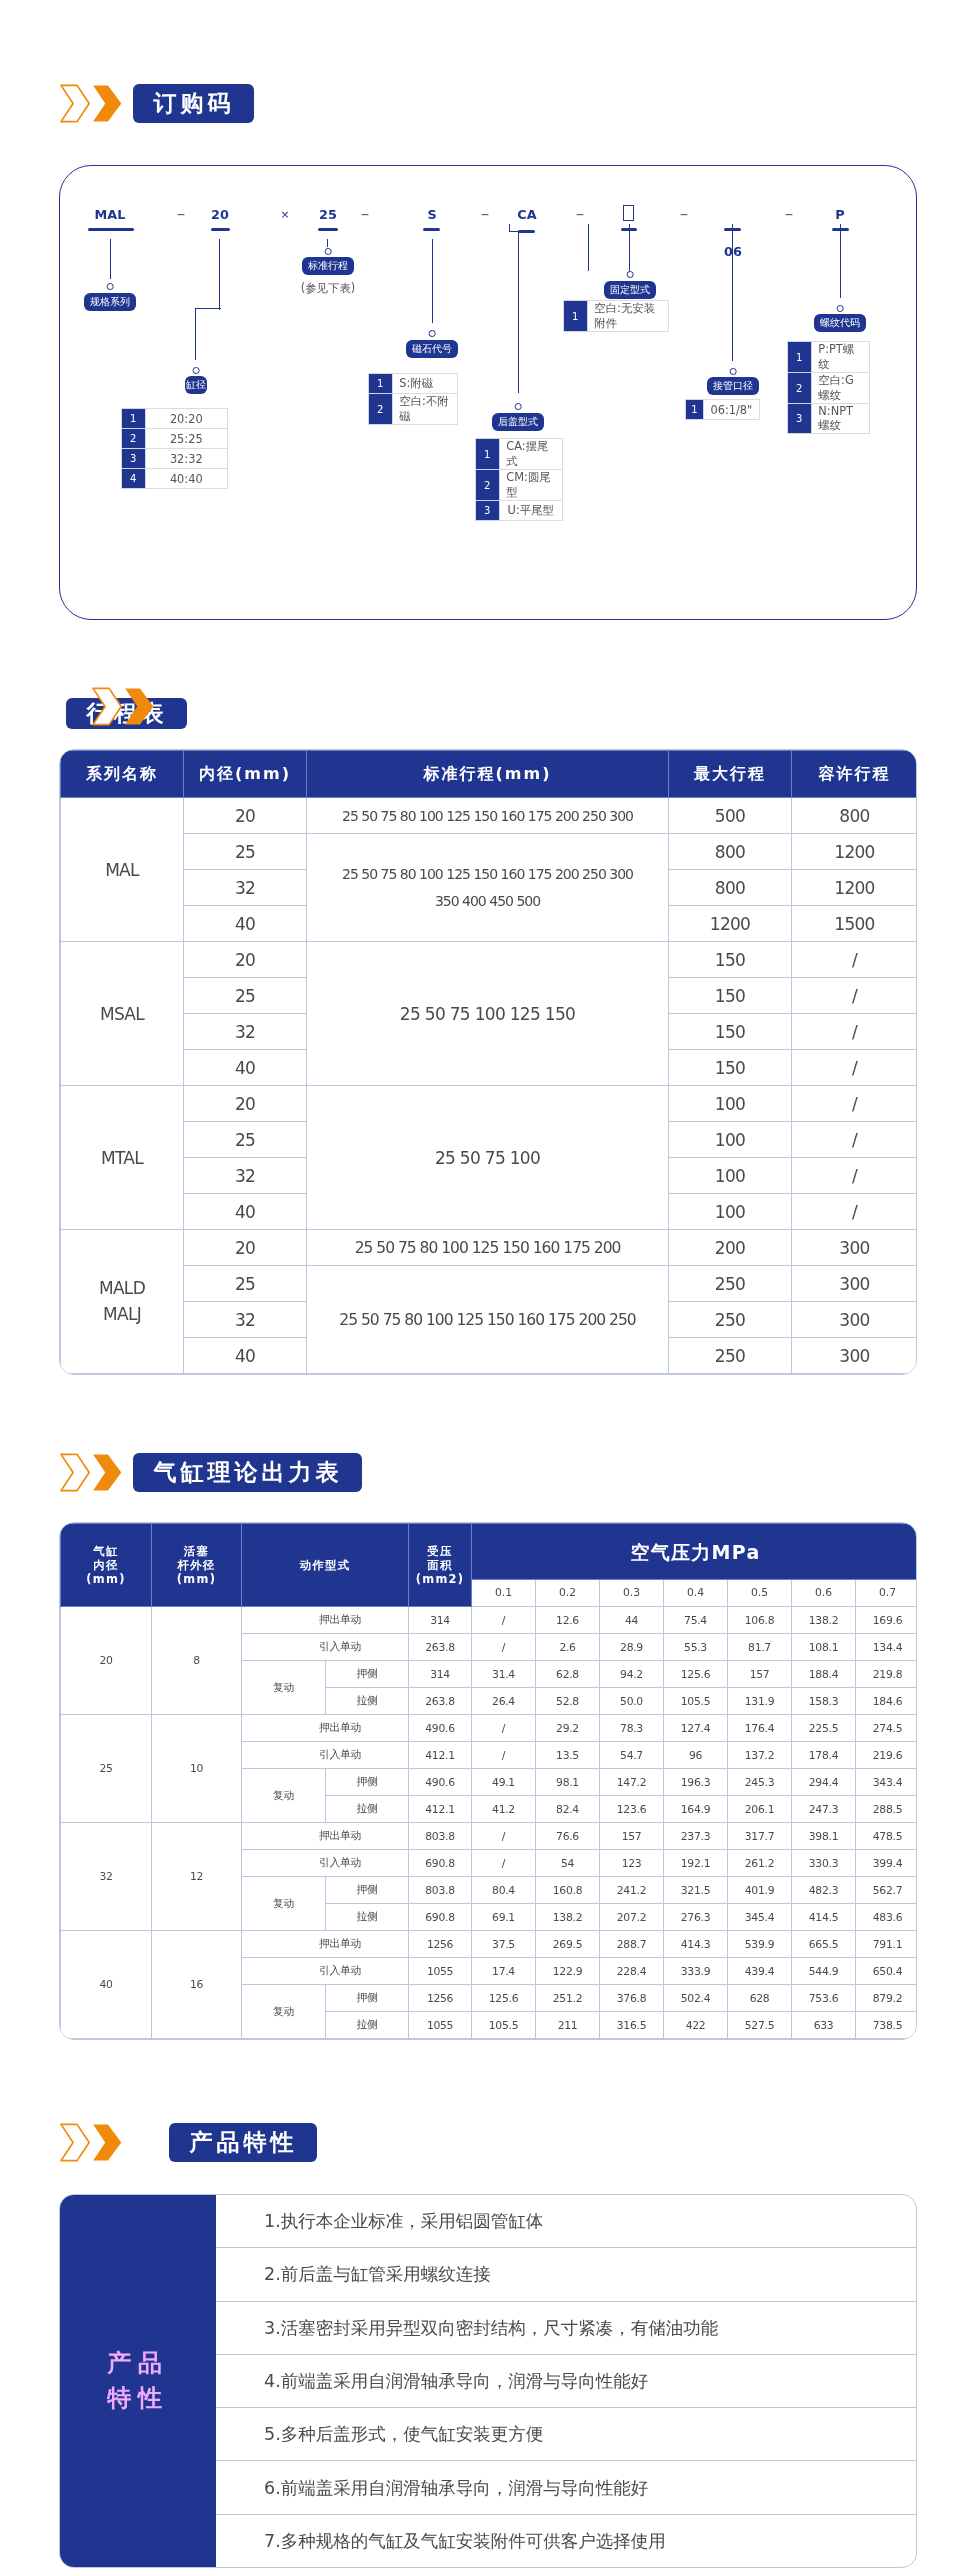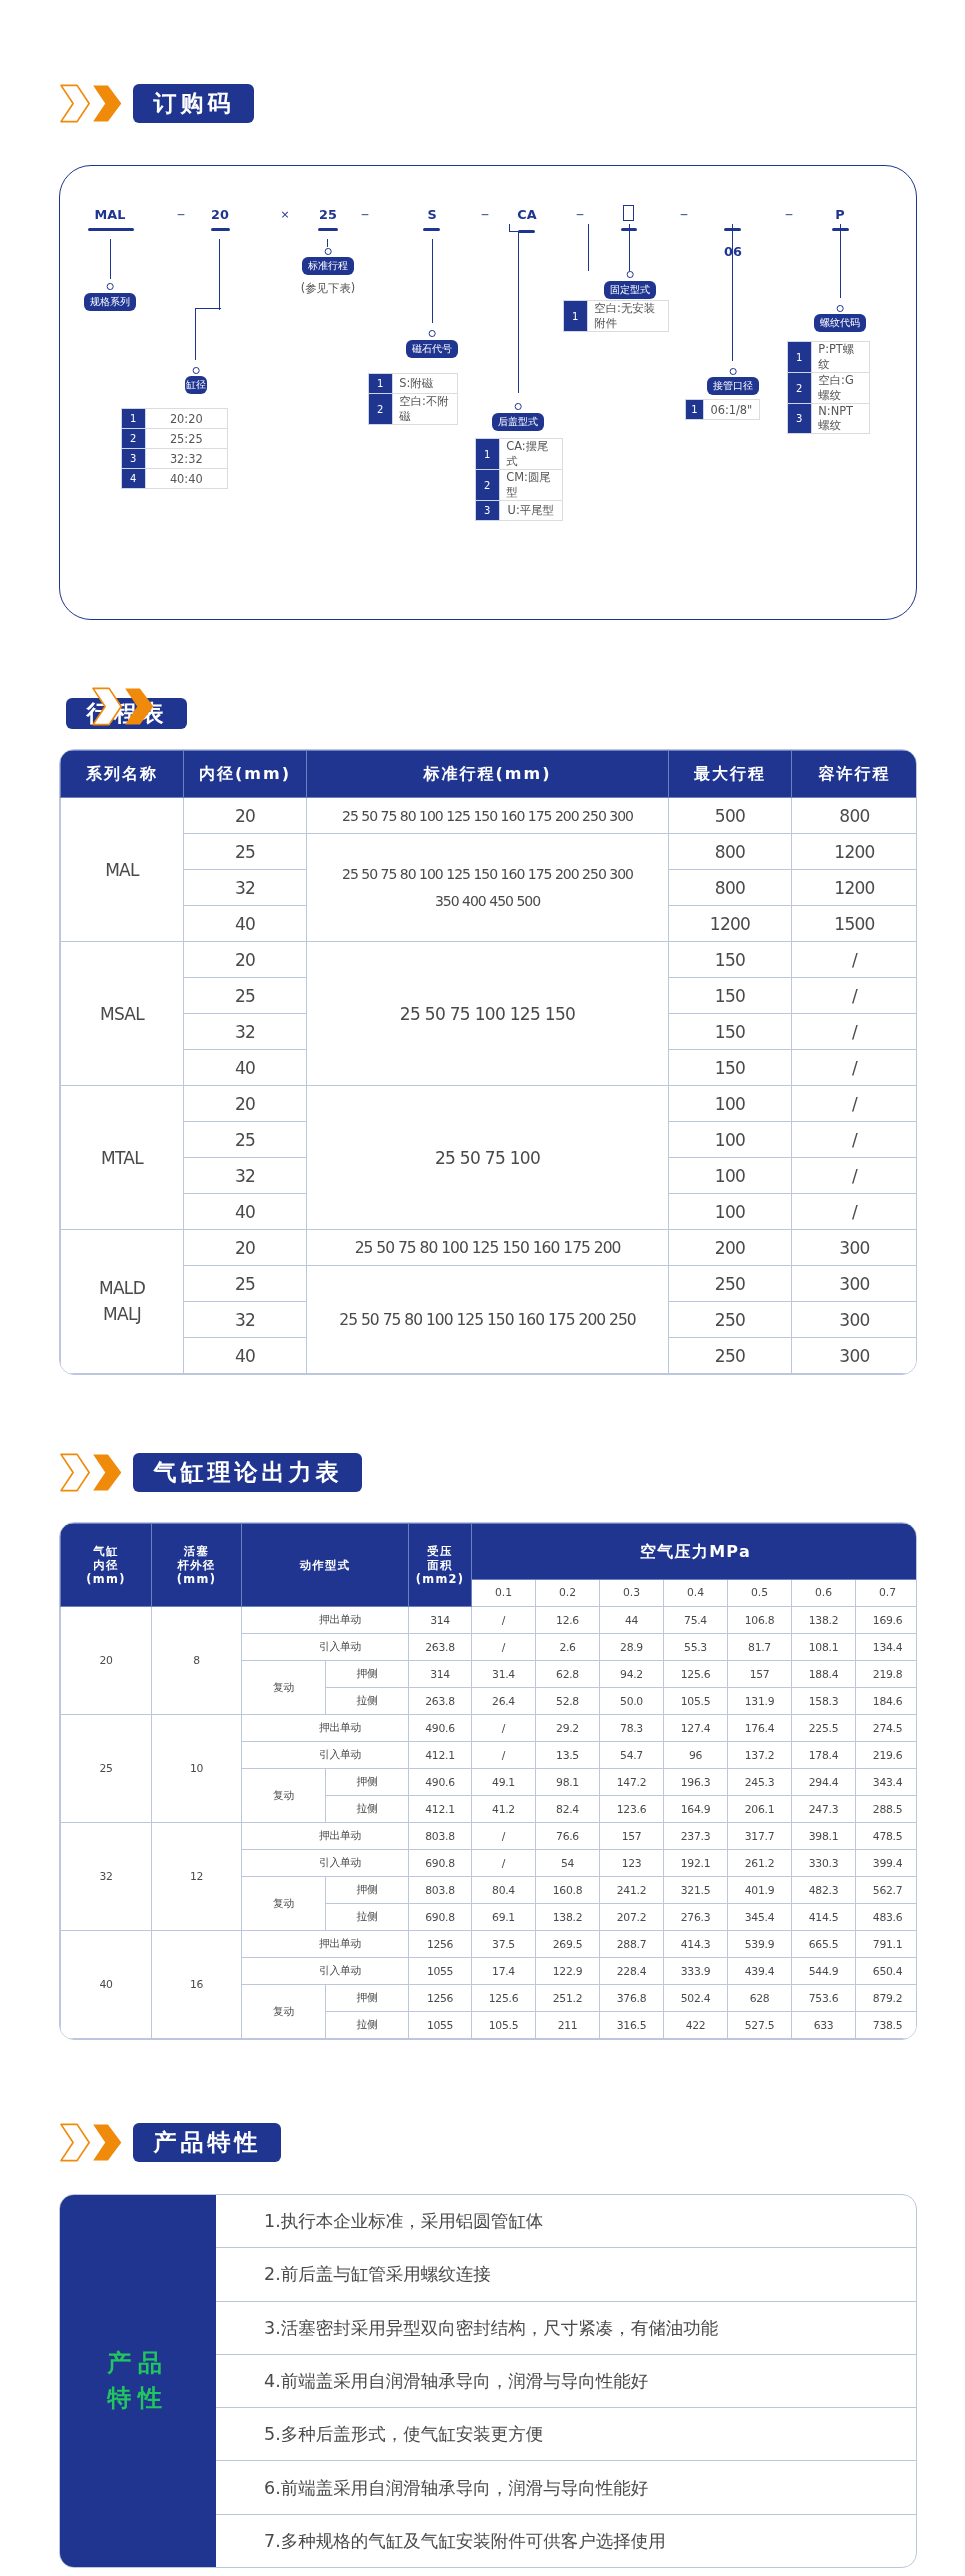--- a/index.html
+++ b/index.html
@@ -31,21 +31,21 @@
   table.grid th { background: #1f3590; color: #fff; font-weight: bold; border: 0.7px solid #6c7fc0; }
   table.grid td { border: 0.7px solid #bcc6dc; text-align: center; color: #4a4a4a; background: #fff; }
   .stroke th { font-size: 16px; height: 47px; letter-spacing: 2px; }
   .stroke td { font-size: 17px; height: 36px; letter-spacing: -0.7px; }
   .force th { font-size: 11.4px; letter-spacing: 1.3px; line-height: 14px; }
   .force td { font-size: 10.8px; height: 27px; letter-spacing: -0.3px; }
   .force th.p { background: #fff; color: #4a4a4a; font-weight: normal; font-size: 10.8px; border-color: #bcc6dc; letter-spacing: 0; }
 
   
   .feat-wrap { position: absolute; left: 59px; top: 2194px; width: 858px; height: 374px; border: 1.3px solid #bcc6dc; border-radius: 15px; overflow: hidden; display: flex; }
-  .feat-side { width: 156px; background: #1f3590; color: #22c55e; font-weight: bold; font-size: 24px; letter-spacing: 6.7px; display: flex; flex-direction: column; justify-content: center; align-items: center; line-height: 35px; }
+  .feat-side { width: 156px; background: #1f3590; color: #f0abfc; font-weight: bold; font-size: 24px; letter-spacing: 6.7px; display: flex; flex-direction: column; justify-content: center; align-items: center; line-height: 35px; }
   .feat-list { flex: 1; display: flex; flex-direction: column; }
   .feat-item { flex: 1; border-bottom: 1.3px solid #bcc6dc; display: flex; align-items: center; padding-left: 48px; font-size: 17.5px; color: #4a4a4a; }
   .feat-item:last-child { border-bottom: none; }
 </style>
 </head>
 <body>
 
 <div class="sec-title" style="top:74px;">
   <div class="chev">
     <svg width="67" height="39" viewBox="0 0 100 58">
@@ -363,21 +363,21 @@
         <th rowspan="2" style="white-space:pre-line;height:73px">气缸
 内径
 (mm)</th>
         <th rowspan="2" style="white-space:pre-line">活塞
 杆外径
 (mm)</th>
         <th rowspan="2" colspan="2">动作型式</th>
         <th rowspan="2" style="white-space:pre-line">受压
 面积
 (mm2)</th>
-        <th colspan="7" style="height:56px;font-size:16px">空气压力MPa</th>
+        <th colspan="7" style="height:56px;font-size:19px">空气压力MPa</th>
       </tr>
       <tr>
         <th class="p" style="height:27px">0.1</th>
         <th class="p">0.2</th>
         <th class="p">0.3</th>
         <th class="p">0.4</th>
         <th class="p">0.5</th>
         <th class="p">0.6</th>
         <th class="p">0.7</th>
       </tr>
@@ -568,21 +568,21 @@
           <td>316.5</td>
           <td>422</td>
           <td>527.5</td>
           <td>633</td>
           <td>738.5</td>
         </tr>
       </tbody>
   </table>
 </div>
 
-<div class="sec-title" style="top:2113px;">
+<div class="sec-title" style="top:2113px;gap:36px;">
   <div class="chev">
     <svg width="67" height="39" viewBox="0 0 100 58">
       <path d="M6 2 L30 2 L48 29 L30 56 L6 56 L24 29 Z" fill="#fff" stroke="#ef8a0a" stroke-width="2.5" stroke-linejoin="round"></path>
       <path d="M54 2 L76 2 L96 29 L76 56 L54 56 L72 29 Z" fill="#ef8a0a"></path>
     </svg>
   </div>
   <div class="title-box">产品特性</div>
 </div>
 
 <div class="feat-wrap">

